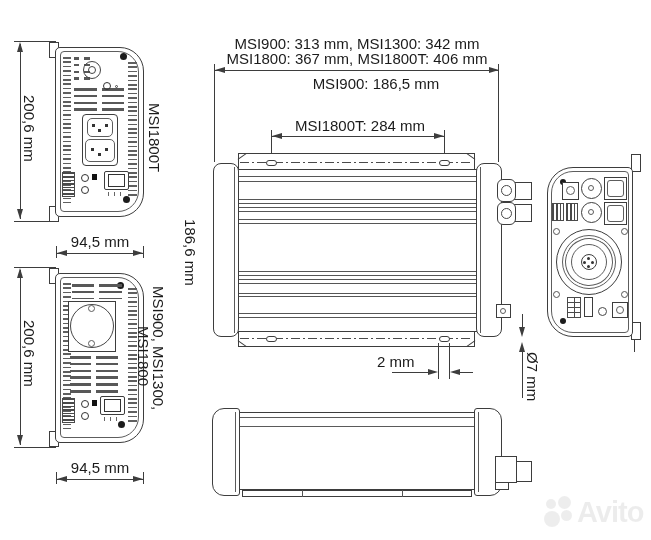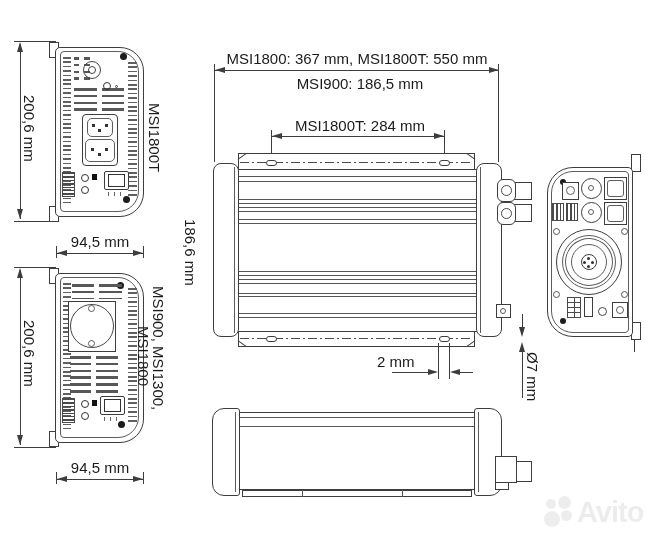--- a/index.html
+++ b/index.html
@@ -36,28 +36,29 @@
   .fins-b{background:linear-gradient(180deg,transparent 0 3px,#565656 3px 4px,transparent 4px 7px,#565656 7px 8px,transparent 8px 11px,#565656 11px 12px,transparent 12px 15px,#565656 15px 16px,transparent 16px 25px,#565656 25px 26px,transparent 26px 28px,#565656 28px 29px,transparent 29px 45px,#565656 45px 46px,transparent 46px 49px,#565656 49px 50px,transparent 50px);}
   .arc{position:absolute;border:1px solid transparent;border-radius:50%;border-top-color:#5d5d5d;box-sizing:border-box;}
   .wm{position:absolute;color:rgba(0,0,0,0.075);font-weight:bold;}
   .wmc{position:absolute;border-radius:50%;background:rgba(0,0,0,0.07);}
 </style>
 </head>
 <body>
 
 <div class="canvas">
 
-  <div class="t tc" style="left:217px;top:52px;width:280px;">MSI1800: 367 mm, MSI1800T: 550 mm</div>
+  <div class="t tc" style="left:217px;top:37px;width:280px;">MSI900: 313 mm, MSI1300: 342 mm</div>
+  <div class="t tc" style="left:217px;top:52px;width:280px;">MSI1800: 367 mm, MSI1800T: 406 mm</div>
   <div class="l" style="left:215px;top:70px;width:284px;height:1px;"></div>
   <div class="ar ar-lf" style="left:215px;top:67px;"></div>
   <div class="ar ar-rt" style="left:489px;top:67px;"></div>
   <div class="l" style="left:214px;top:64px;width:1px;height:98px;"></div>
   <div class="l" style="left:498px;top:64px;width:1px;height:98px;"></div>
 
-  <div class="t tc" style="left:280px;top:77px;width:160px;">MSI900: 186,5 mm</div>
+  <div class="t tc" style="left:296px;top:77px;width:160px;">MSI900: 186,5 mm</div>
   <div class="t tc" style="left:280px;top:119px;width:160px;">MSI1800T: 284 mm</div>
   <div class="l" style="left:272px;top:136px;width:172px;height:1px;"></div>
   <div class="ar ar-lf" style="left:272px;top:133px;"></div>
   <div class="ar ar-rt" style="left:434px;top:133px;"></div>
   <div class="l" style="left:271px;top:130px;width:1px;height:28px;"></div>
   <div class="l" style="left:444px;top:130px;width:1px;height:28px;"></div>
 
   <div>
     <div class="l" style="left:14px;top:41px;width:42px;height:1px;"></div>
     <div class="l" style="left:14px;top:221px;width:42px;height:1px;"></div>

